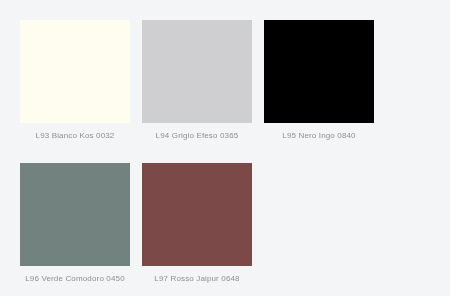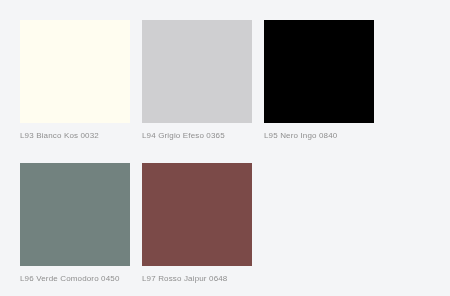--- a/index.html
+++ b/index.html
@@ -19,20 +19,21 @@
     width: 450px;
     height: 296px;
     box-sizing: border-box;
     padding: 20px 0 0 20px;
   }
   .swatch-row {
     display: flex;
     flex-direction: row;
     gap: 12px;
     margin-bottom: 22px;
+    text-align: center;
   }
   .swatch-cell {
     width: 110px;
     display: flex;
     flex-direction: column;
   }
   .swatch-chip {
     width: 110px;
     height: 103px;
     display: block;

